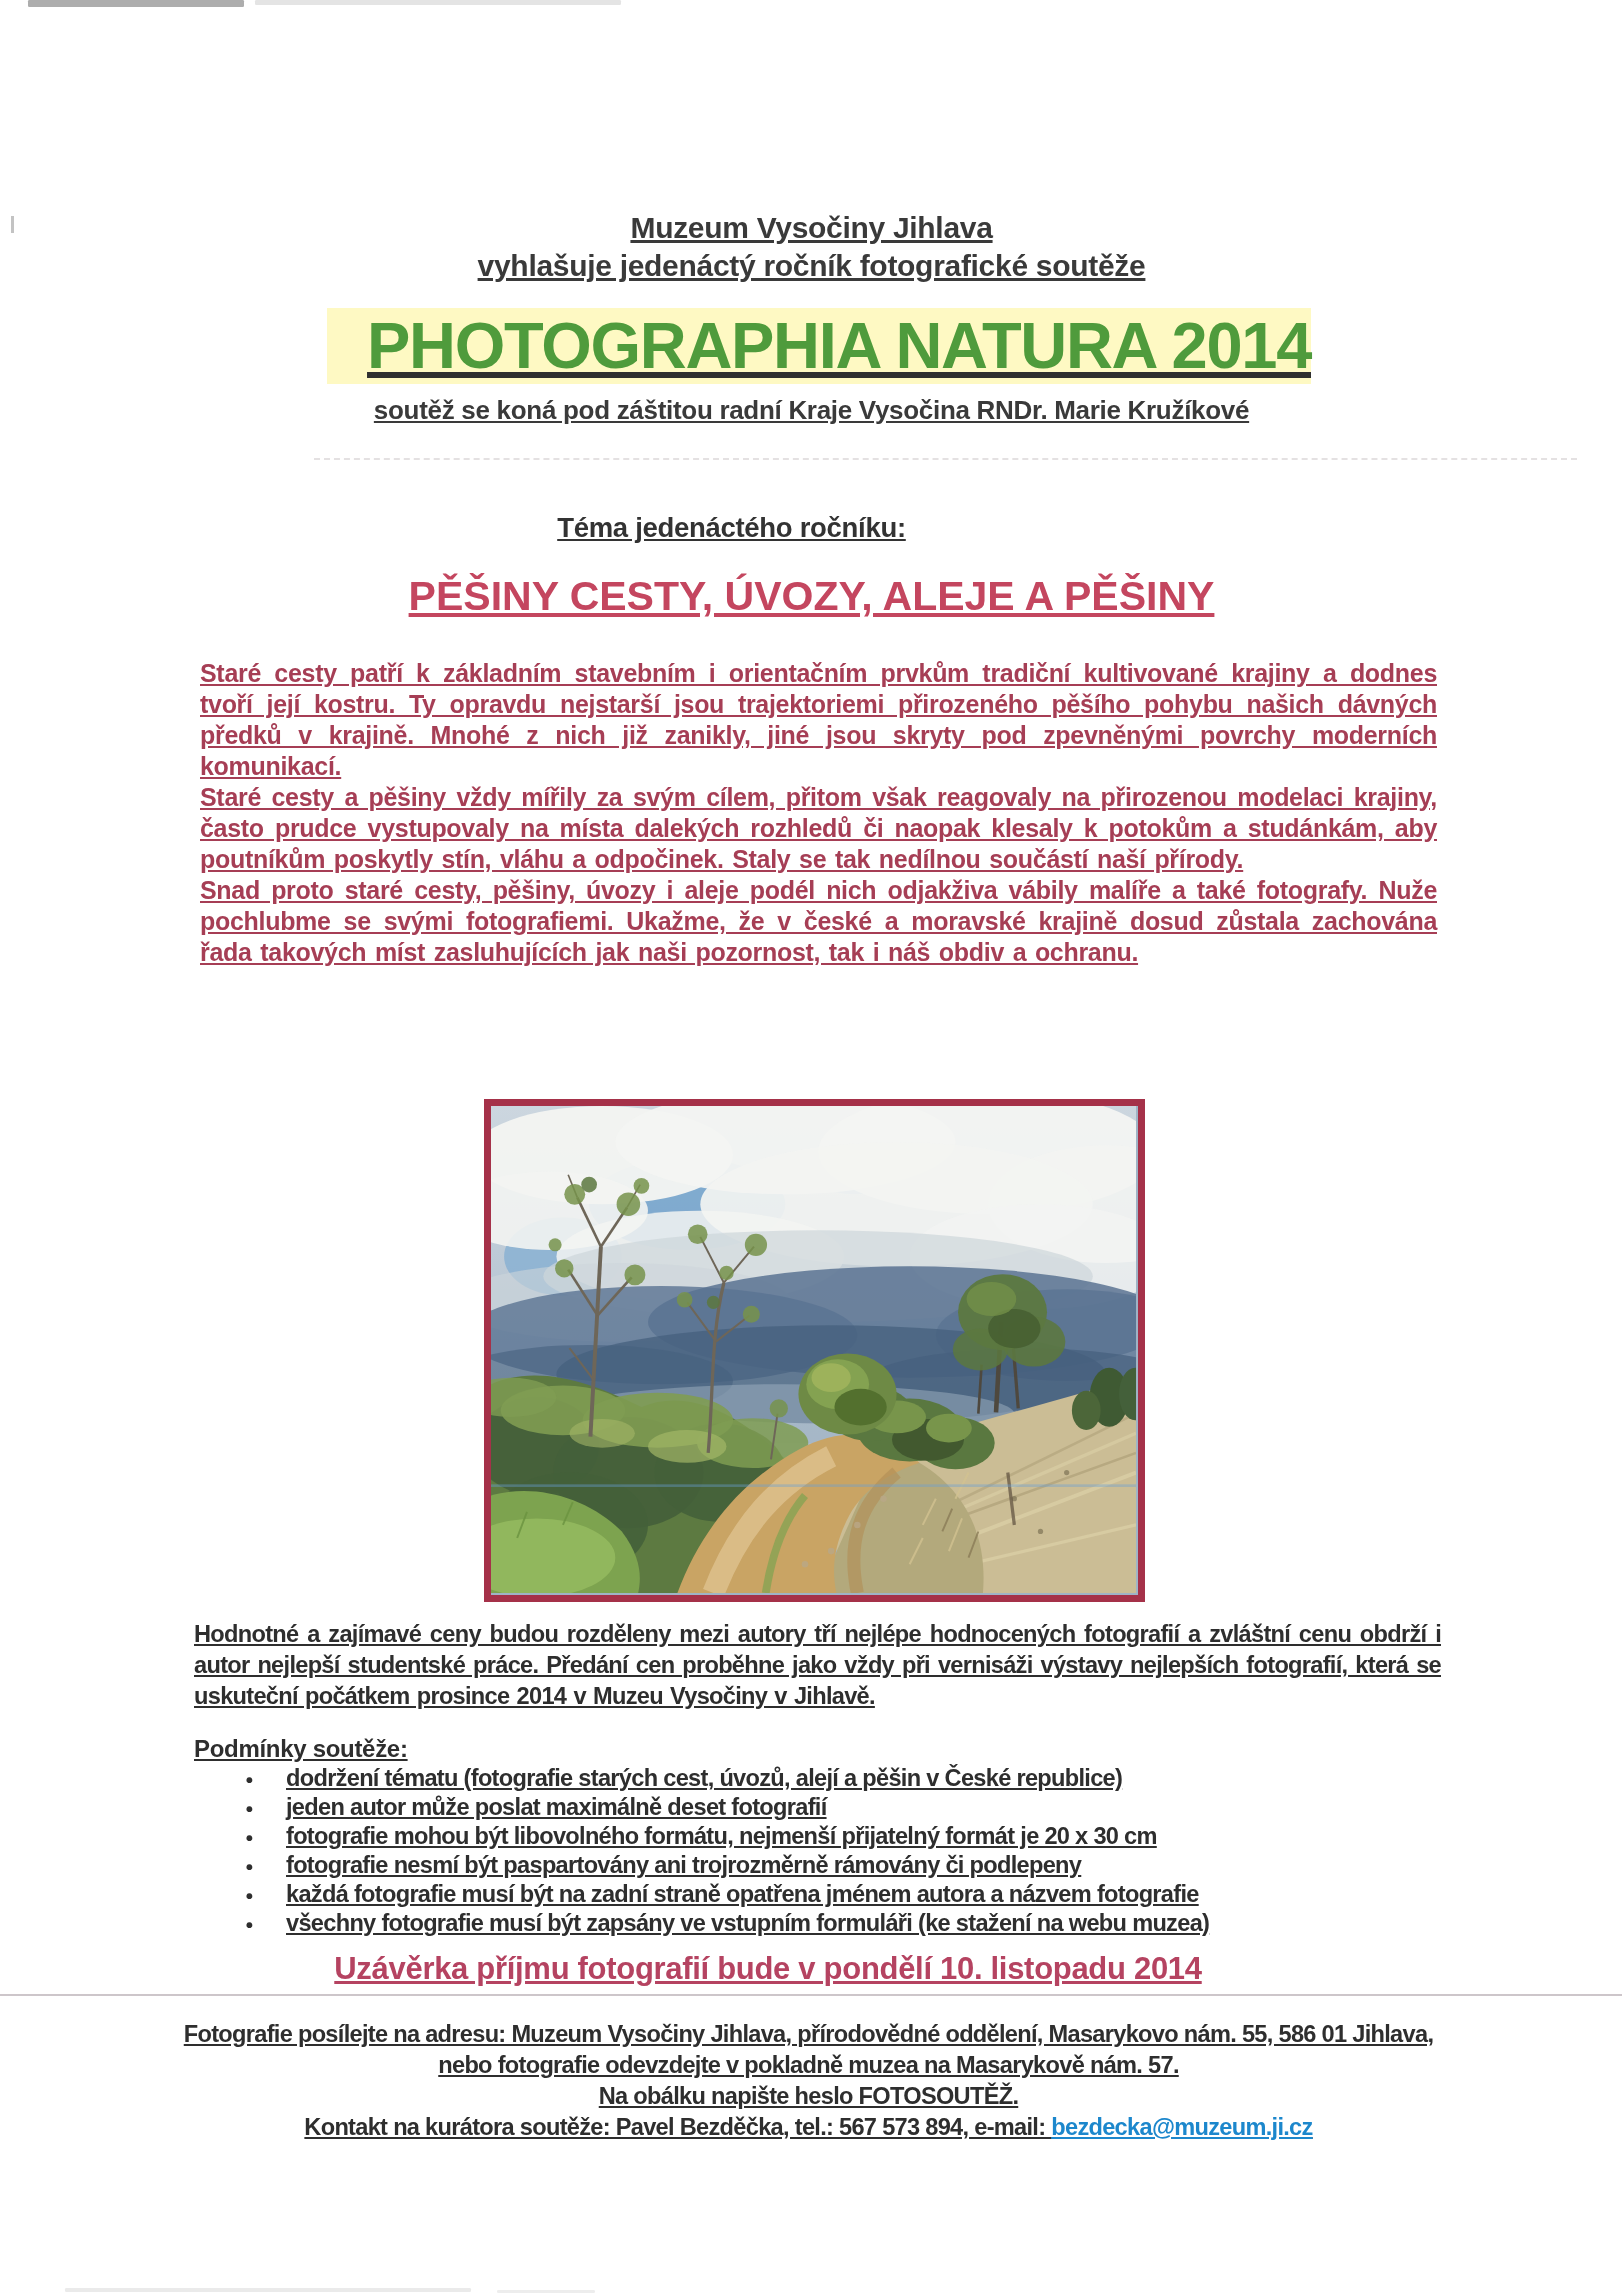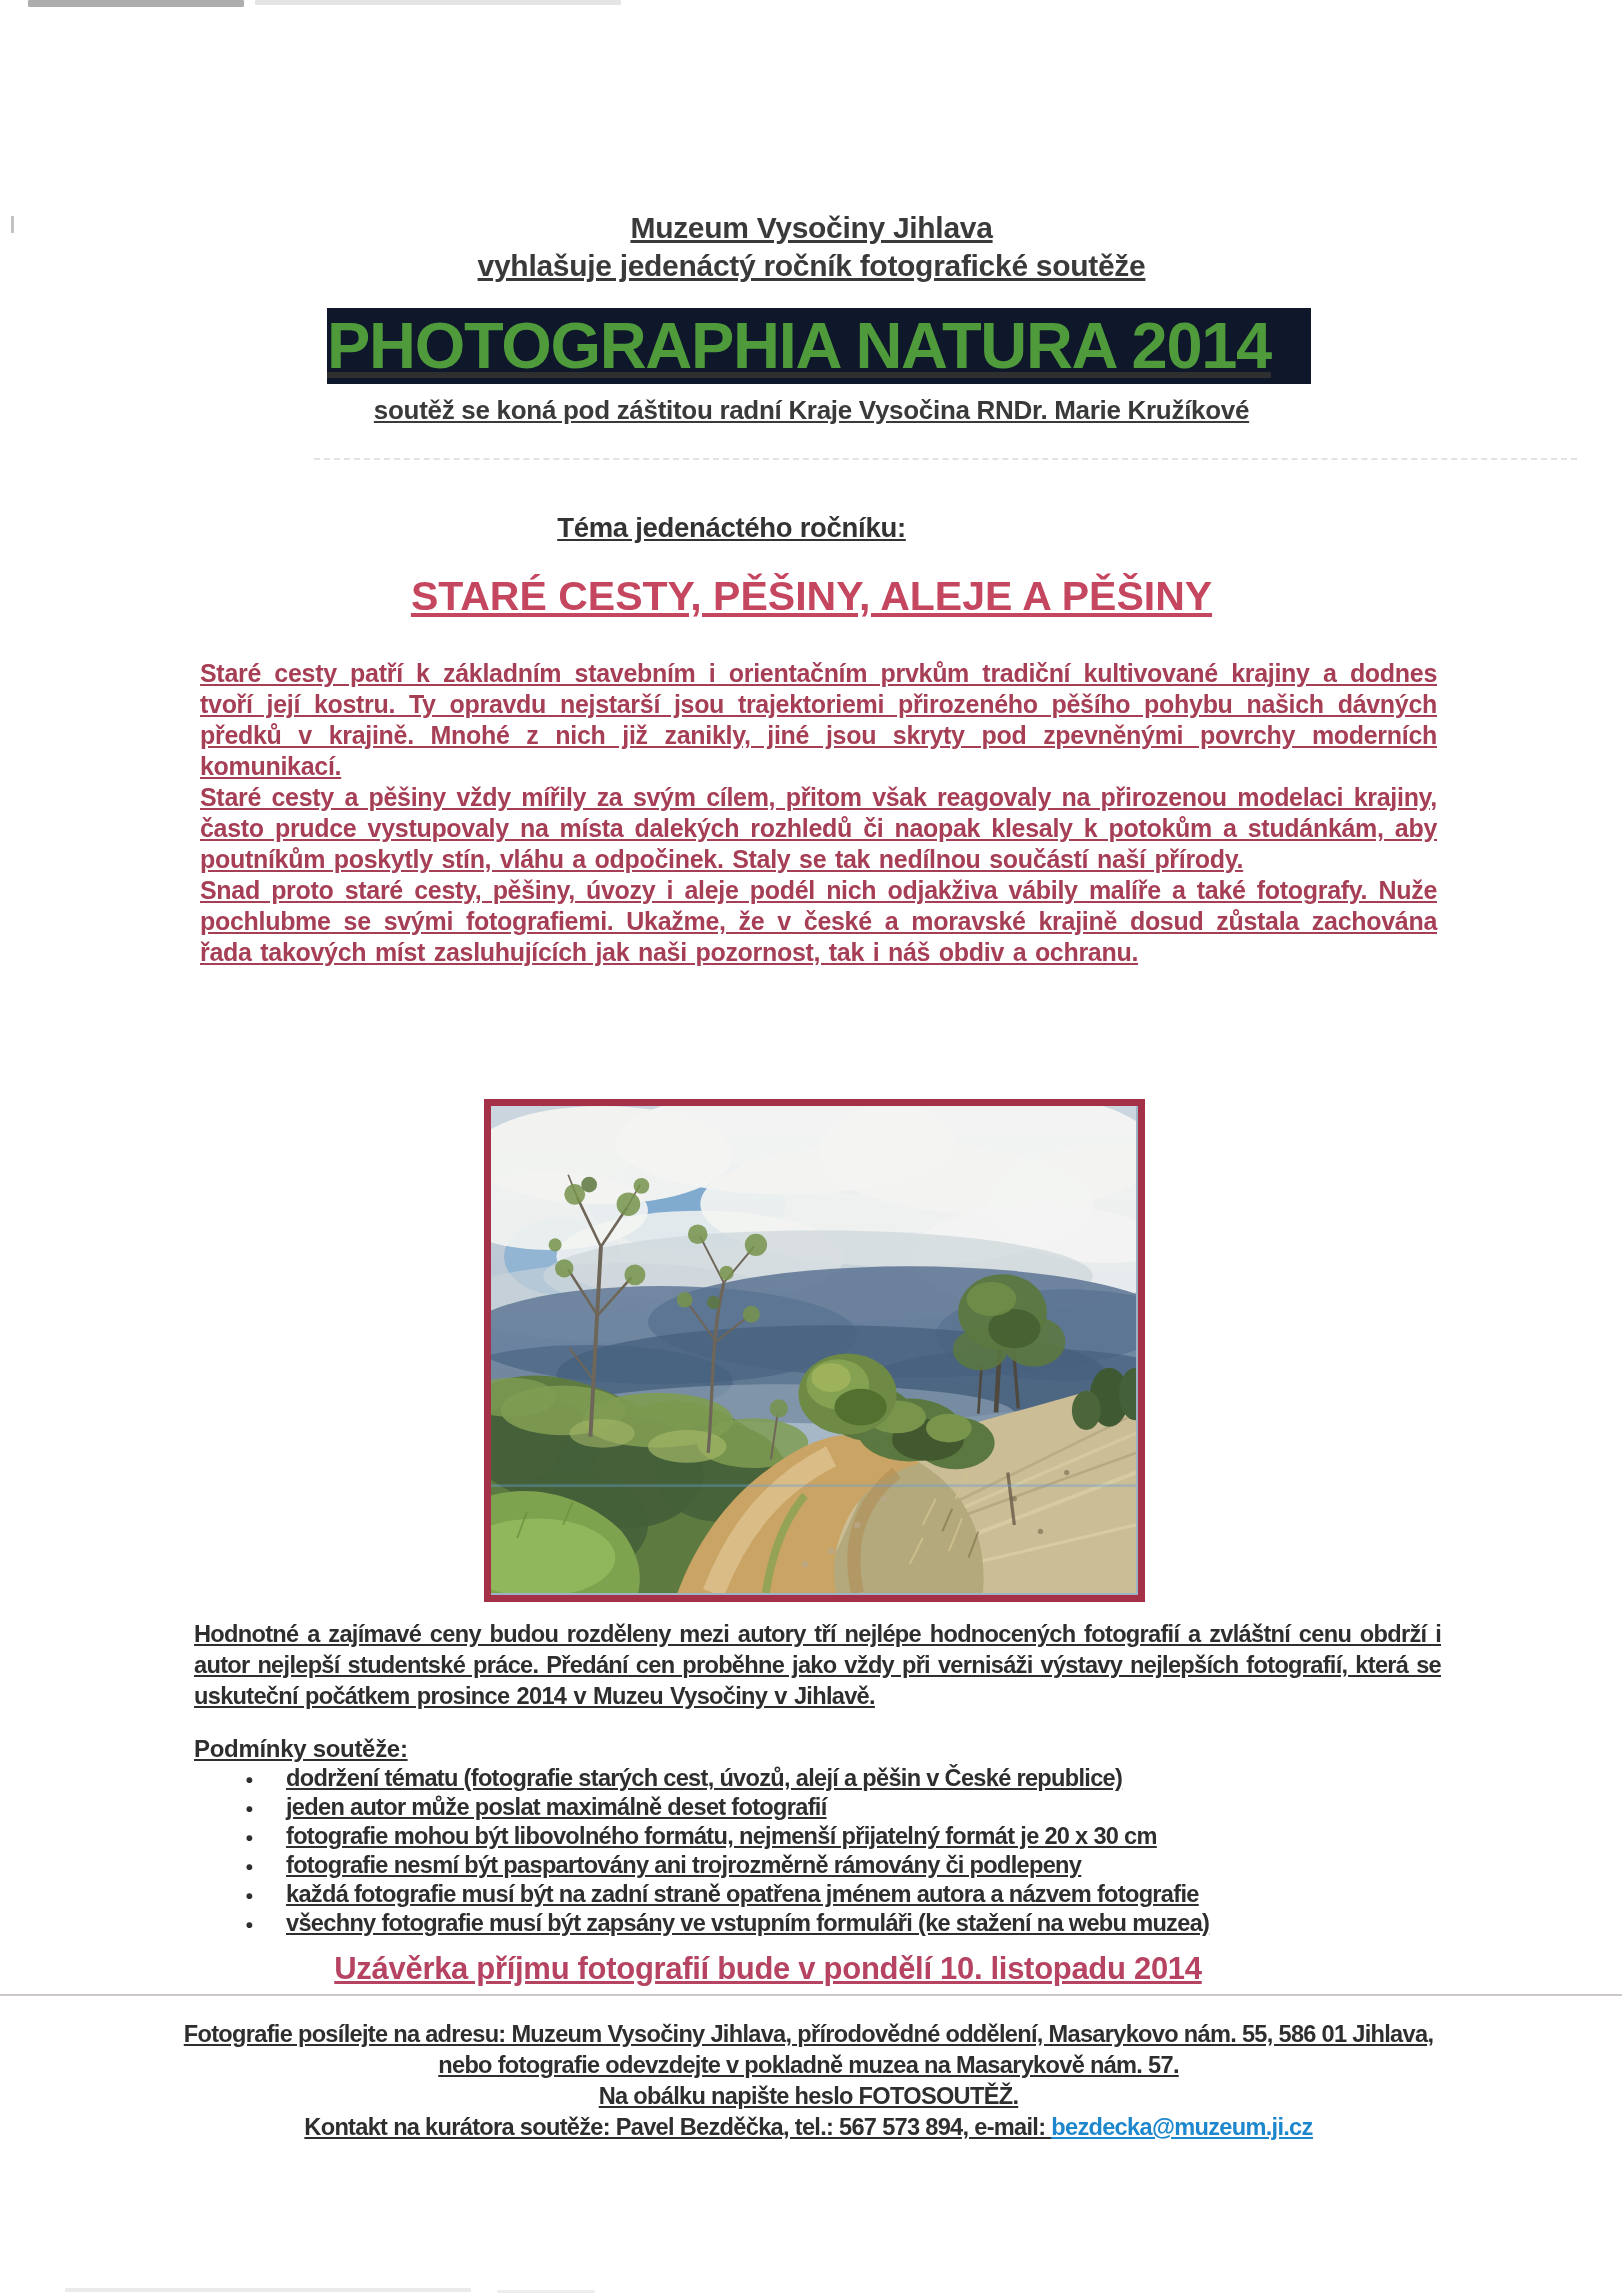--- a/index.html
+++ b/index.html
@@ -18,21 +18,21 @@
   .scan-strip { background:#6a6a6a; opacity:.55; border-radius:1.3px; }
   .scan-strip.light { opacity:.18; }
   .scan-mark { background:#7a7a7a; opacity:.45; }
 
   
   .header-line { left:0; width:1623px; text-align:center; color:#3a3a3a;
                  font-size:30px; line-height:34px; letter-spacing:-0.3px; }
 
   
   .title-band { left:327px; top:308px; width:984px; height:76px;
-                background:#0f172a; text-align:left; }
+                background:#fef9c3; text-align:right; }
   .title-band .green-title { font-size:65px; line-height:76px; letter-spacing:-1.3px;
                              color:#4f9b3c; white-space:nowrap; }
 
   .patronage { left:0; top:395px; width:1623px; text-align:center;
                color:#3a3a3a; font-size:26px; letter-spacing:-0.3px; }
 
   .dashed-sep { left:314px; top:458px; width:1263px; height:0;
                 border-top:2px dashed #e4e1e2; }
 
   .theme-label { left:0; top:512px; width:1463px; text-align:center;
@@ -85,21 +85,21 @@
 <div class="abs header-line" style="top:249px;">vyhlašuje jedenáctý ročník fotografické soutěže</div>
 
 <div class="abs title-band">
   <div class="green-title">PHOTOGRAPHIA NATURA 2014</div>
 </div>
 <div class="abs patronage">soutěž se koná pod záštitou radní Kraje Vysočina RNDr. Marie Kružíkové</div>
 
 <div class="abs dashed-sep"></div>
 
 <div class="abs theme-label">Téma jedenáctého ročníku:</div>
-<div class="abs theme-title">STARÉ CESTY, PĚŠINY, ALEJE A PĚŠINY</div>
+<div class="abs theme-title">PĚŠINY CESTY, ÚVOZY, ALEJE A PĚŠINY</div>
 
 <div class="abs intro">
   <p>Staré cesty patří k základním stavebním i orientačním prvkům tradiční kultivované krajiny a dodnes tvoří její kostru. Ty opravdu nejstarší jsou trajektoriemi přirozeného pěšího pohybu našich dávných předků v krajině. Mnohé z nich již zanikly, jiné jsou skryty pod zpevněnými povrchy moderních komunikací.</p>
   <p>Staré cesty a pěšiny vždy mířily za svým cílem, přitom však reagovaly na přirozenou modelaci krajiny, často prudce vystupovaly na místa dalekých rozhledů či naopak klesaly k potokům a studánkám, aby poutníkům poskytly stín, vláhu a odpočinek. Staly se tak nedílnou součástí naší přírody.</p>
   <p>Snad proto staré cesty, pěšiny, úvozy i aleje podél nich odjakživa vábily malíře a také fotografy. Nuže pochlubme se svými fotografiemi. Ukažme, že v české a moravské krajině dosud zůstala zachována řada takových míst zasluhujících jak naši pozornost, tak i náš obdiv a ochranu.</p>
 </div>
 
 <div class="abs photo-frame">
   <svg width="645" height="487" viewBox="0 0 986 744" preserveAspectRatio="none">
     <defs>

